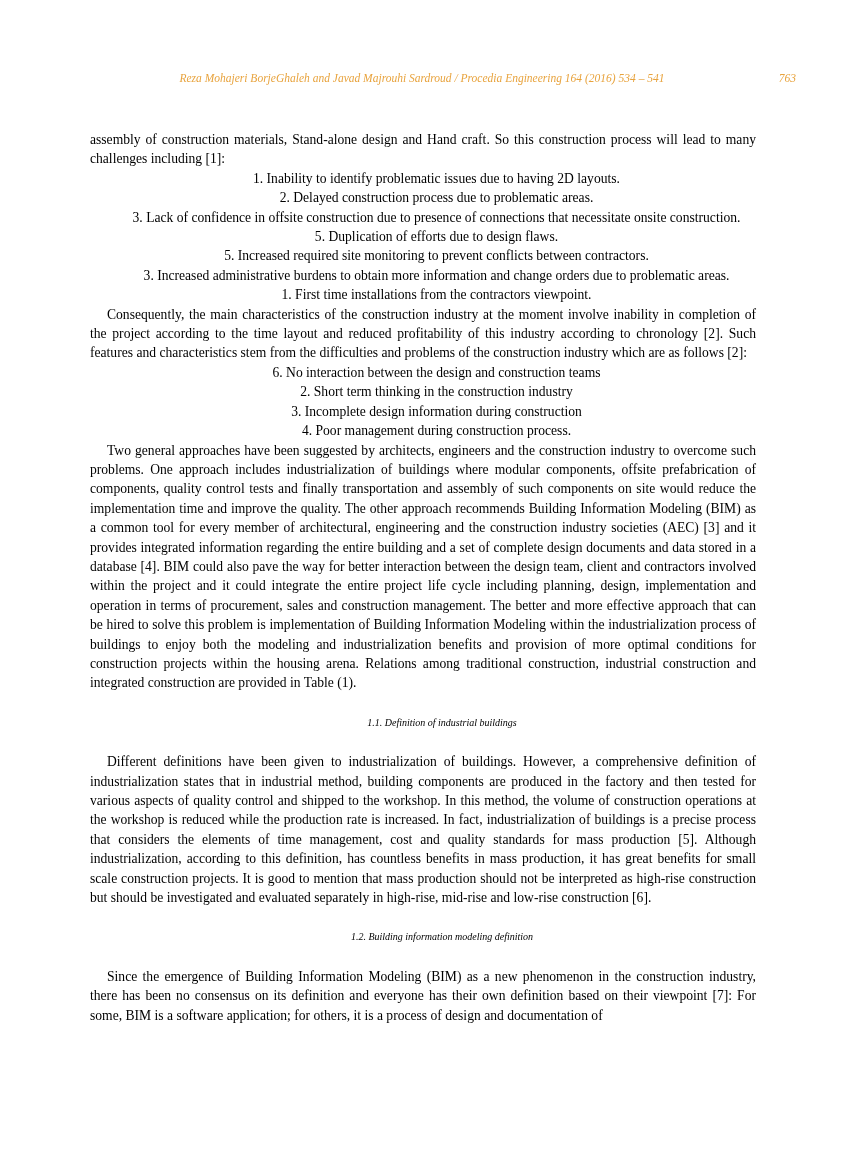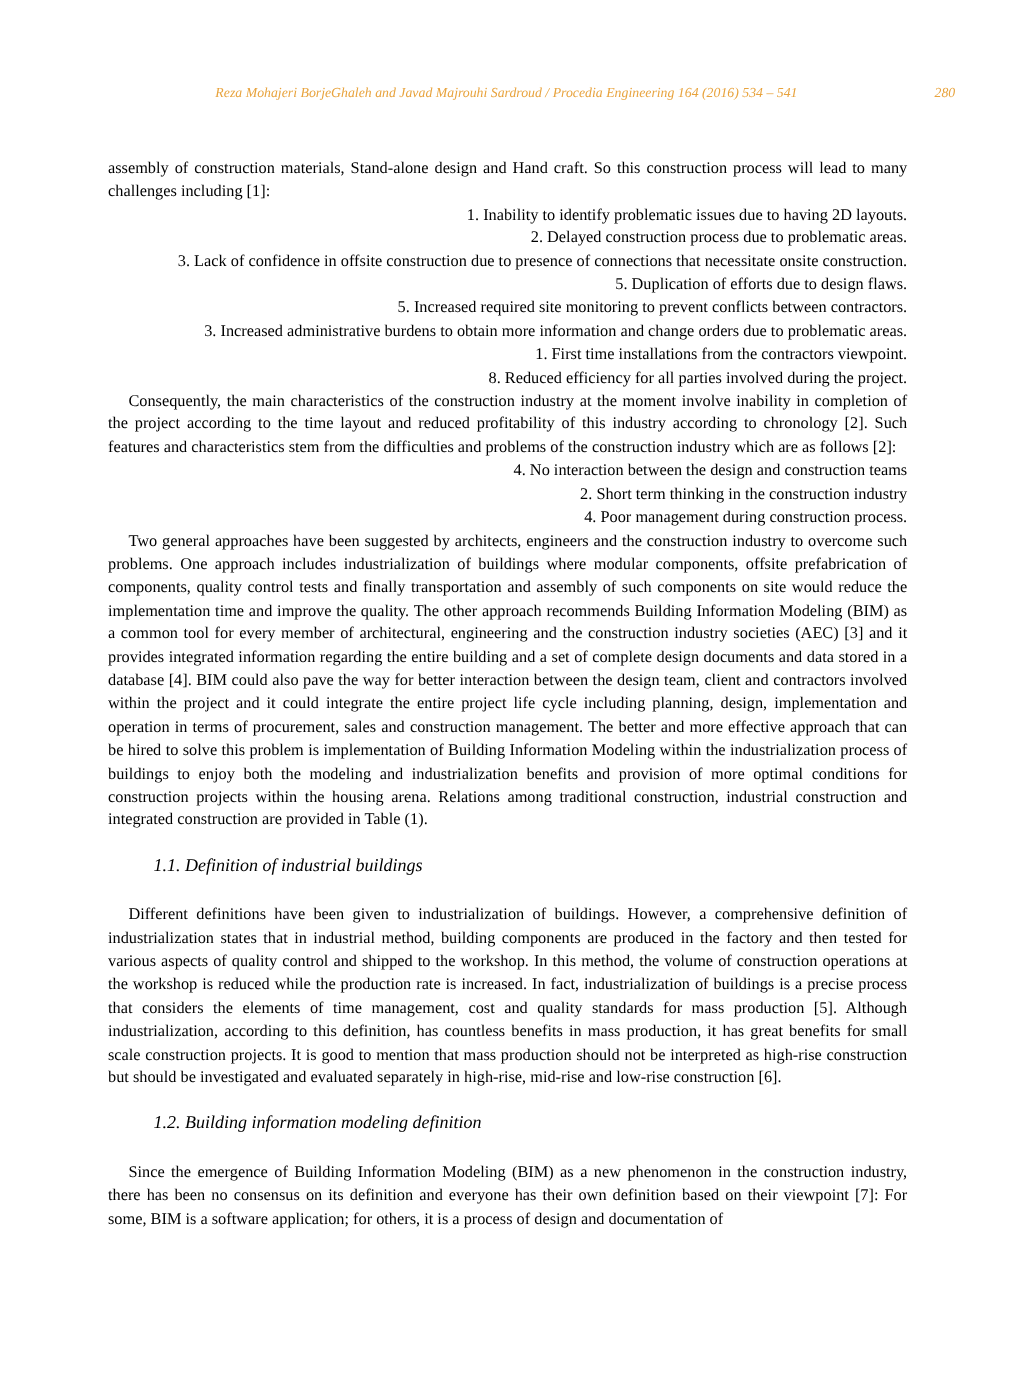--- a/index.html
+++ b/index.html
@@ -56,60 +56,61 @@
   }
   .para.no-indent {
     text-indent: 0;
   }
   .plain-list {
     list-style: none;
     margin: 0;
     padding: 0 0 0 27px;
   }
   .plain-list li {
-    text-align: right;
+    text-align: center;
   }
   .section-heading {
     font-style: italic;
     font-weight: normal;
-    font-size: 15px;
+    font-size: 10px;
     line-height: 19.4px;
     margin: 20px 0 20px 38px;
+    text-align: center;
   }
 </style>
 </head>
 <body>
 
 <div class="page">
 
   <div class="running-head">
     <span class="rh-title">Reza Mohajeri BorjeGhaleh and Javad Majrouhi Sardroud / Procedia Engineering 164 (2016) 534 – 541</span>
-    <span class="rh-page">280</span>
+    <span class="rh-page">763</span>
   </div>
 
   <div class="content">
 
     <p class="para no-indent">assembly of construction materials, Stand-alone design and Hand craft. So this construction process will lead to many challenges including [1]:</p>
 
     <ol class="plain-list">
       <li>1. Inability to identify problematic issues due to having 2D layouts.</li>
       <li>2. Delayed construction process due to problematic areas.</li>
       <li>3. Lack of confidence in offsite construction due to presence of connections that necessitate onsite construction.</li>
       <li>5. Duplication of efforts due to design flaws.</li>
       <li>5. Increased required site monitoring to prevent conflicts between contractors.</li>
       <li>3. Increased administrative burdens to obtain more information and change orders due to problematic areas.</li>
       <li>1. First time installations from the contractors viewpoint.</li>
-      <li>8. Reduced efficiency for all parties involved during the project.</li>
     </ol>
 
     <p class="para">Consequently, the main characteristics of the construction industry at the moment involve inability in completion of the project according to the time layout and reduced profitability of this industry according to chronology [2]. Such features and characteristics stem from the difficulties and problems of the construction industry which are as follows [2]:</p>
 
     <ol class="plain-list">
-      <li>4. No interaction between the design and construction teams</li>
+      <li>6. No interaction between the design and construction teams</li>
       <li>2. Short term thinking in the construction industry</li>
+      <li>3. Incomplete design information during construction</li>
       <li>4. Poor management during construction process.</li>
     </ol>
 
     <p class="para">Two general approaches have been suggested by architects, engineers and the construction industry to overcome such problems. One approach includes industrialization of buildings where modular components, offsite prefabrication of components, quality control tests and finally transportation and assembly of such components on site would reduce the implementation time and improve the quality. The other approach recommends Building Information Modeling (BIM) as a common tool for every member of architectural, engineering and the construction industry societies (AEC) [3] and it provides integrated information regarding the entire building and a set of complete design documents and data stored in a database [4]. BIM could also pave the way for better interaction between the design team, client and contractors involved within the project and it could integrate the entire project life cycle including planning, design, implementation and operation in terms of procurement, sales and construction management. The better and more effective approach that can be hired to solve this problem is implementation of Building Information Modeling within the industrialization process of buildings to enjoy both the modeling and industrialization benefits and provision of more optimal conditions for construction projects within the housing arena. Relations among traditional construction, industrial construction and integrated construction are provided in Table (1).</p>
 
     <h3 class="section-heading">1.1. Definition of industrial buildings</h3>
 
     <p class="para">Different definitions have been given to industrialization of buildings. However, a comprehensive definition of industrialization states that in industrial method, building components are produced in the factory and then tested for various aspects of quality control and shipped to the workshop. In this method, the volume of construction operations at the workshop is reduced while the production rate is increased. In fact, industrialization of buildings is a precise process that considers the elements of time management, cost and quality standards for mass production [5]. Although industrialization, according to this definition, has countless benefits in mass production, it has great benefits for small scale construction projects. It is good to mention that mass production should not be interpreted as high-rise construction but should be investigated and evaluated separately in high-rise, mid-rise and low-rise construction [6].</p>
 
     <h3 class="section-heading">1.2. Building information modeling definition</h3>

